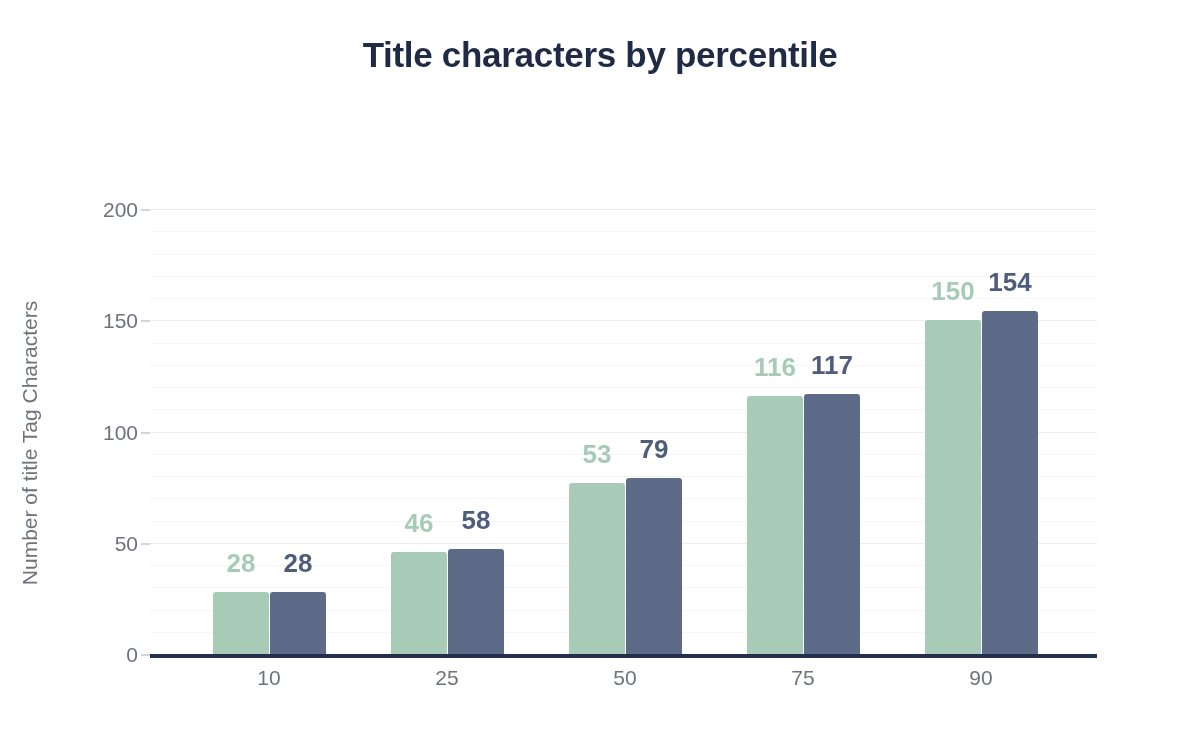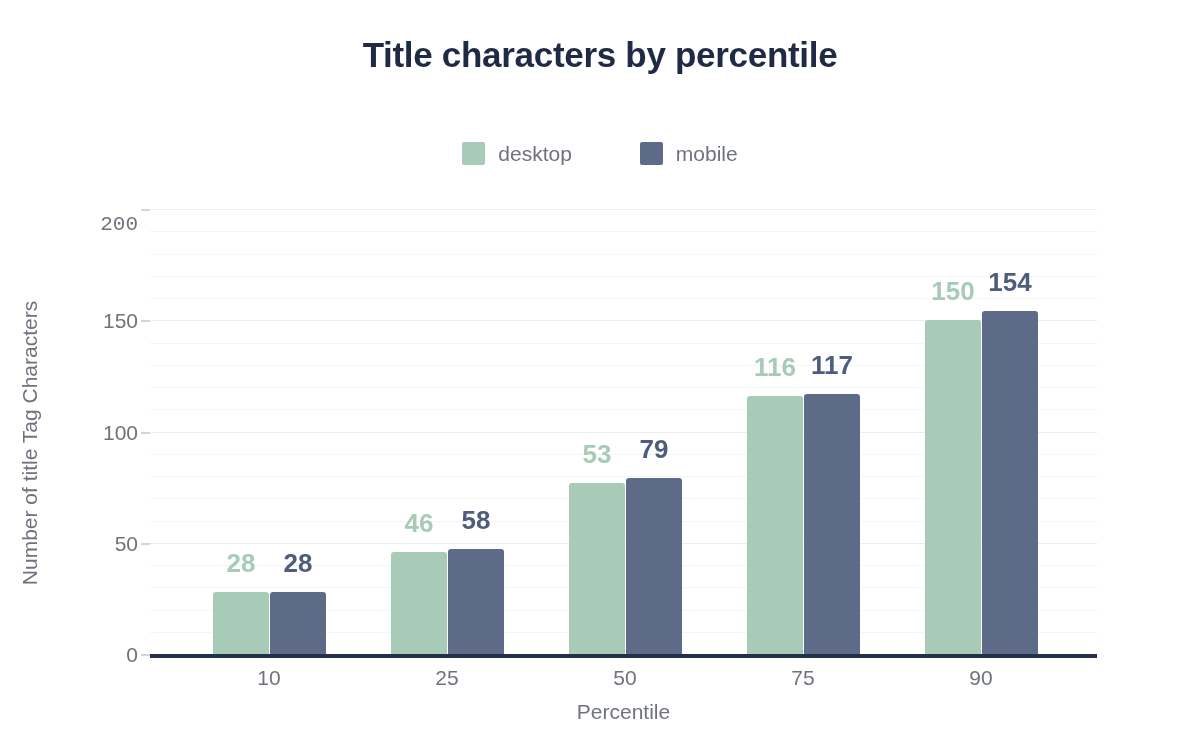--- a/index.html
+++ b/index.html
@@ -183,30 +183,20 @@
   .bar-label.desktop { color: #a8cbb7; }
   .bar-label.mobile  { color: #4f5d7c; }
 </style>
 </head>
 <body>
 
 <div id="chart-root">
 
   <div class="chart-title">Title characters by percentile</div>
 
-  <div class="legend">
-    <div class="legend-item">
-      <span class="legend-swatch" style="background:#a8cbb7"></span>
-      <span class="legend-label">desktop</span>
-    </div>
-    <div class="legend-item">
-      <span class="legend-swatch" style="background:#5d6b89"></span>
-      <span class="legend-label">mobile</span>
-    </div>
-  </div>
 
   <div class="y-axis-title">Number of title Tag Characters</div>
 
   <div class="plot">
     <div class="gridlines" id="gridlines">
         <div class="gridline major" style="top: 445px;"></div>
         <div class="gridline" style="top: 422.75px;"></div>
         <div class="gridline" style="top: 400.5px;"></div>
         <div class="gridline" style="top: 378.25px;"></div>
         <div class="gridline" style="top: 356px;"></div>
@@ -253,27 +243,26 @@
 
   <div id="y-axis-layer">
       <div class="y-tick" style="top: 654px;">0</div>
       <div class="y-tickmark" style="top: 654px;"></div>
       <div class="y-tick" style="top: 542.75px;">50</div>
       <div class="y-tickmark" style="top: 542.75px;"></div>
       <div class="y-tick" style="top: 431.5px;">100</div>
       <div class="y-tickmark" style="top: 431.5px;"></div>
       <div class="y-tick" style="top: 320.25px;">150</div>
       <div class="y-tickmark" style="top: 320.25px;"></div>
-      <div class="y-tick" style="top: 224px; font-family: Liberation Mono, monospace;">200</div>
+      <div class="y-tick" style="top: 209px;">200</div>
       <div class="y-tickmark" style="top: 209px;"></div>
     </div>
   <div class="axis-baseline"></div>
   <div id="x-axis-layer">
       <div class="x-tick" style="left: 269px;">10</div>
       <div class="x-tick" style="left: 447px;">25</div>
       <div class="x-tick" style="left: 625px;">50</div>
       <div class="x-tick" style="left: 803px;">75</div>
       <div class="x-tick" style="left: 981px;">90</div>
     </div>
 
-  <div class="x-axis-title">Percentile</div>
 
 </div>
 
 </body></html>

